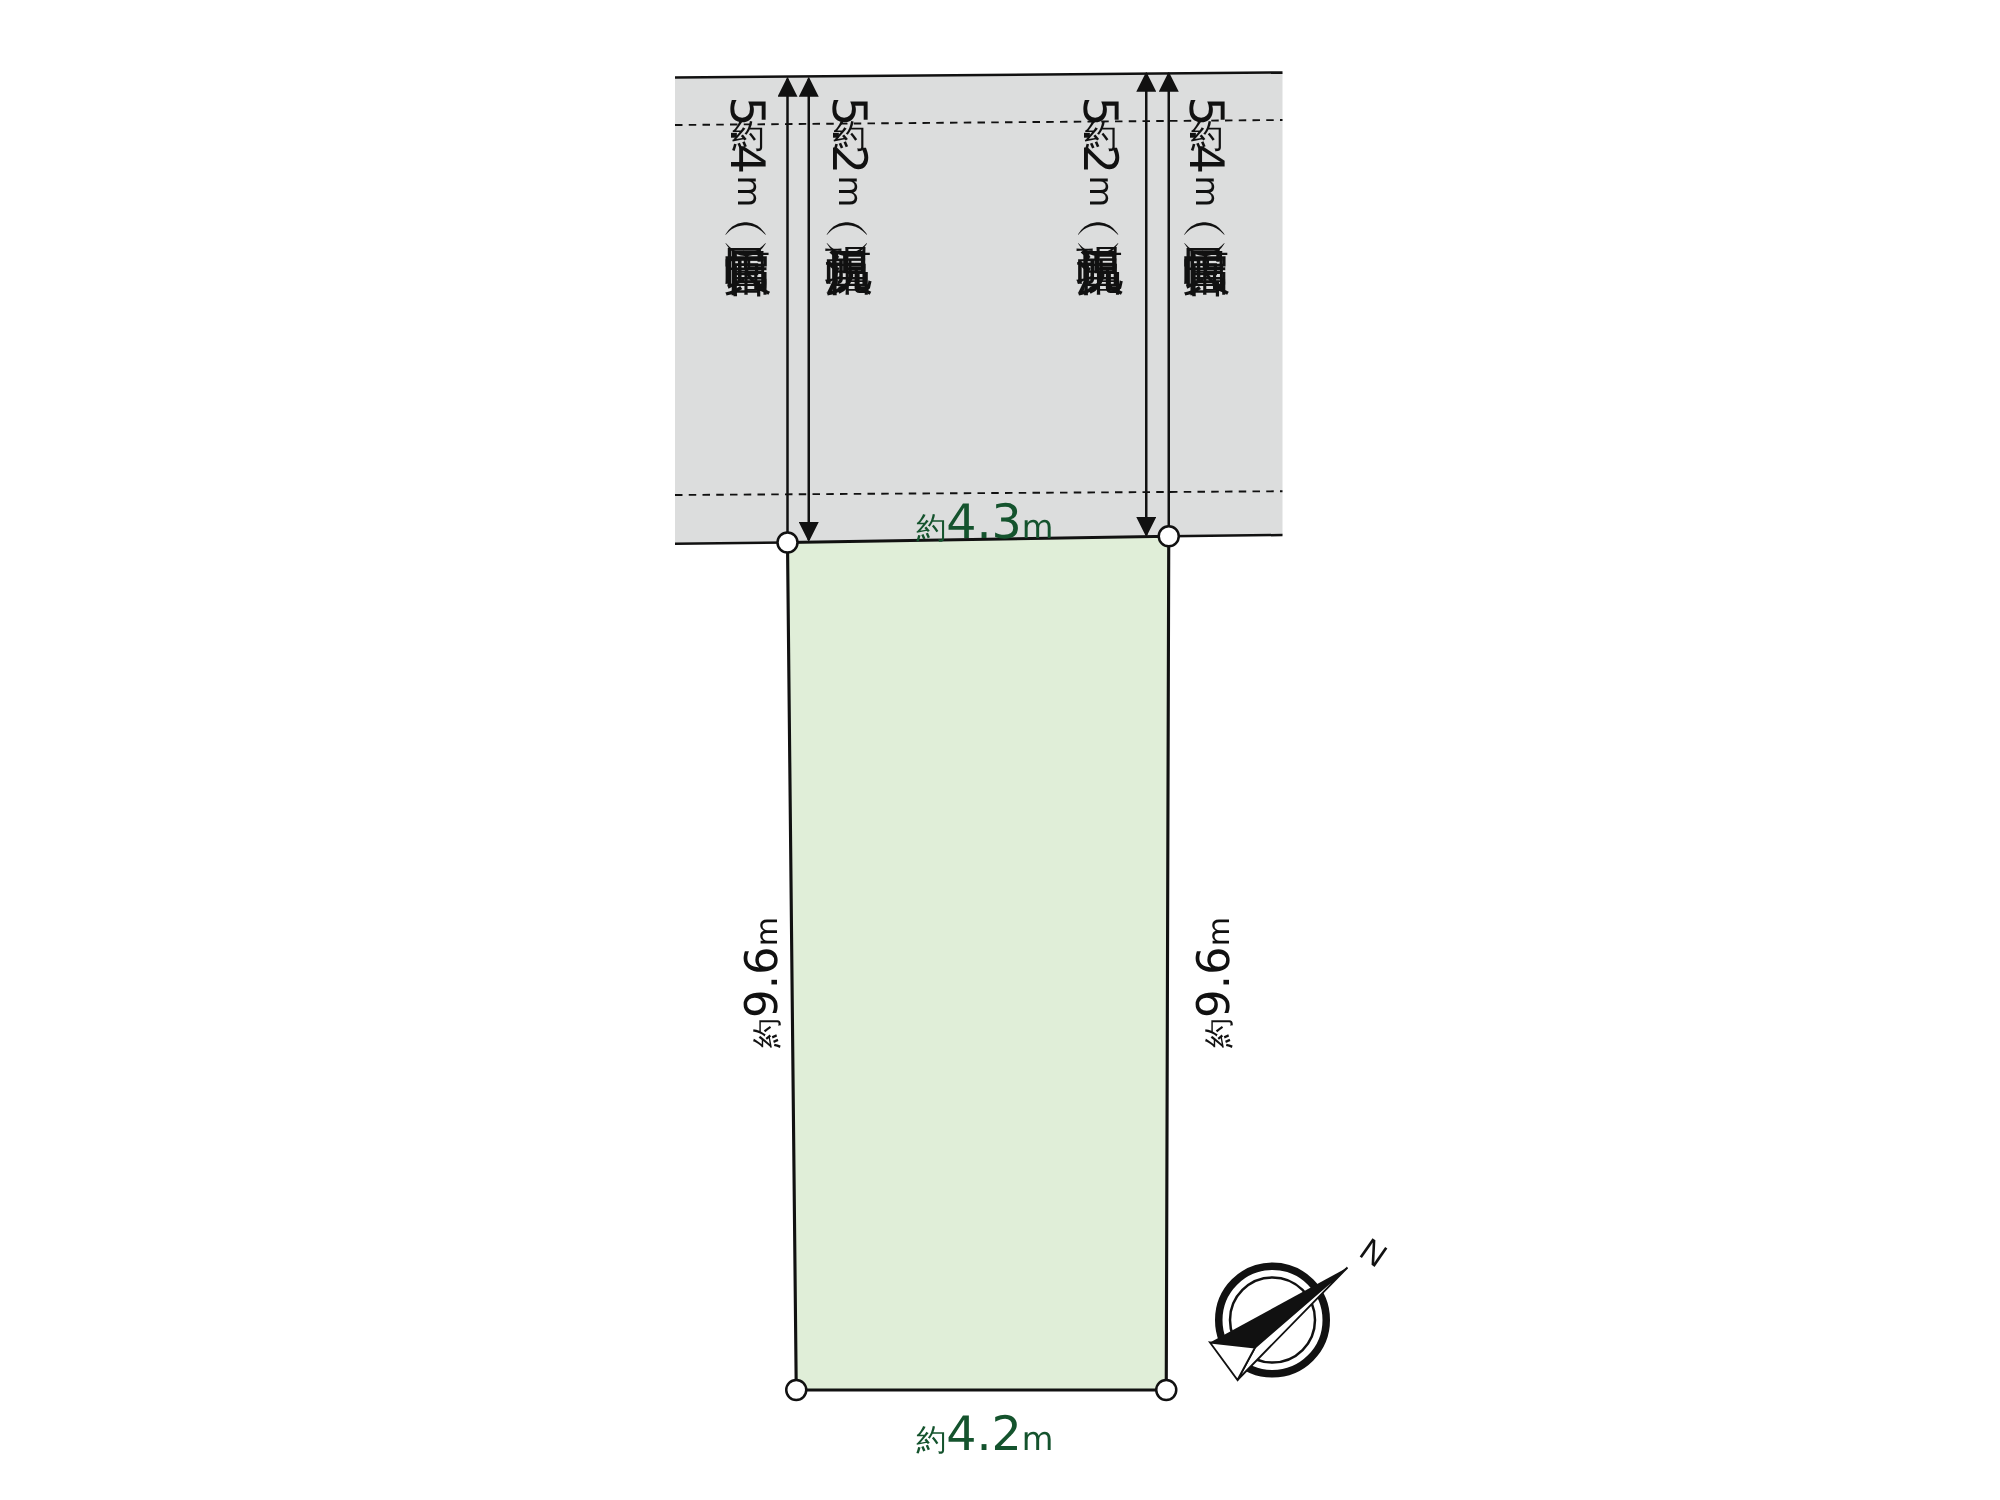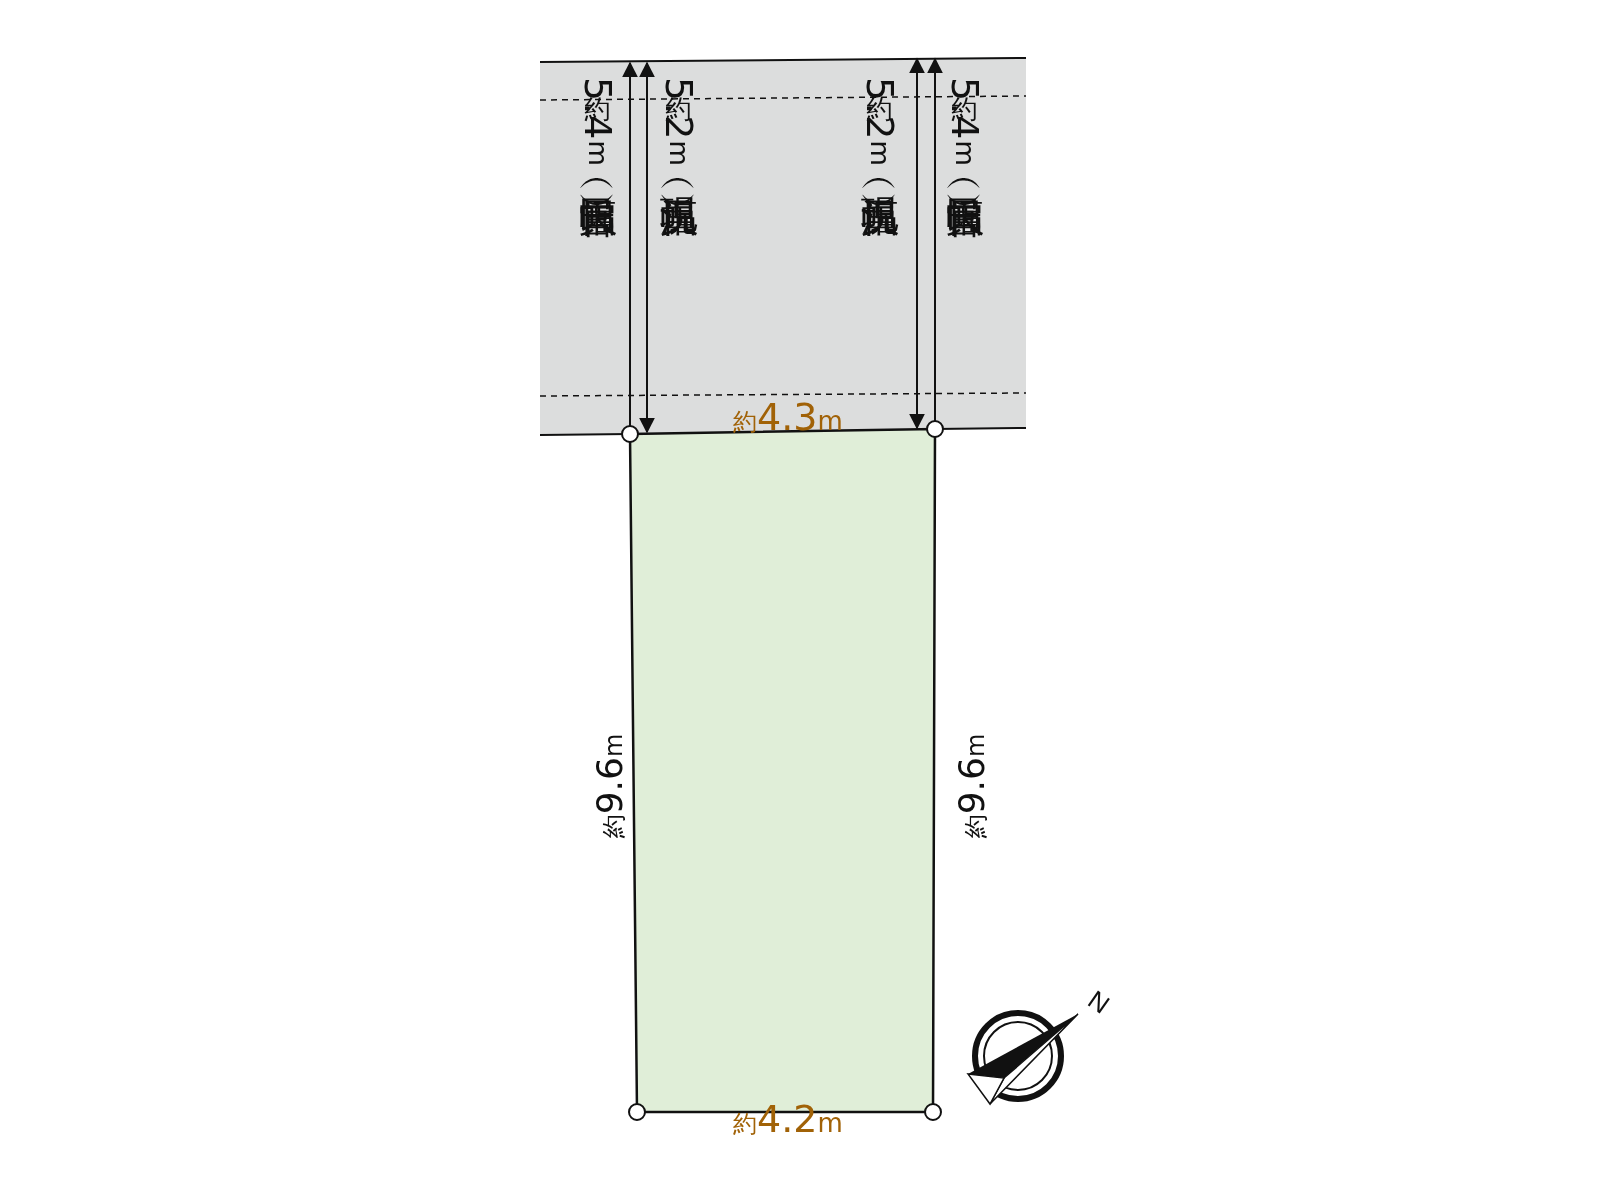--- a/index.html
+++ b/index.html
@@ -29,21 +29,21 @@
       color: #111111;
       letter-spacing: 1px;
       white-space: nowrap;
     }
     .vlabel .pre { font-size: 26px; }
     .vlabel .unit { font-size: 26px; }
     .hlabel {
       position: absolute;
       font-size: 38px;
       line-height: 1;
-      color: #a16207;
+      color: #14532d;
       white-space: nowrap;
     }
     .hlabel .pre { font-size: 24px; }
     .hlabel .unit { font-size: 26px; }
     .rlabel {
       position: absolute;
       font-size: 36px;
       line-height: 1;
       color: #111111;
       white-space: nowrap;
@@ -107,21 +107,21 @@
   <span class="pre">約</span><span>5.2</span><span class="unit">m</span><span>（現況幅員）</span>
 </div>
 <div class="vlabel" style="left:946px; top:76px;">
   <span class="pre">約</span><span>5.4</span><span class="unit">m</span><span>（官民幅員）</span>
 </div>
 
 <div class="hlabel" style="left:733px; top:398px;">
   <span class="pre">約</span><span>4.3</span><span class="unit">m</span>
 </div>
 
-<div class="hlabel" style="left:733px; top:1100px;">
+<div class="hlabel" style="left:733px; top:1128px;">
   <span class="pre">約</span><span>4.2</span><span class="unit">m</span>
 </div>
 
 <div class="rlabel" style="left:558px; top:768px; transform: rotate(-90deg);">
   <span class="pre">約</span><span>9.6</span><span class="unit">m</span>
 </div>
 
 <div class="rlabel" style="left:920px; top:768px; transform: rotate(-90deg);">
   <span class="pre">約</span><span>9.6</span><span class="unit">m</span>
 </div>

